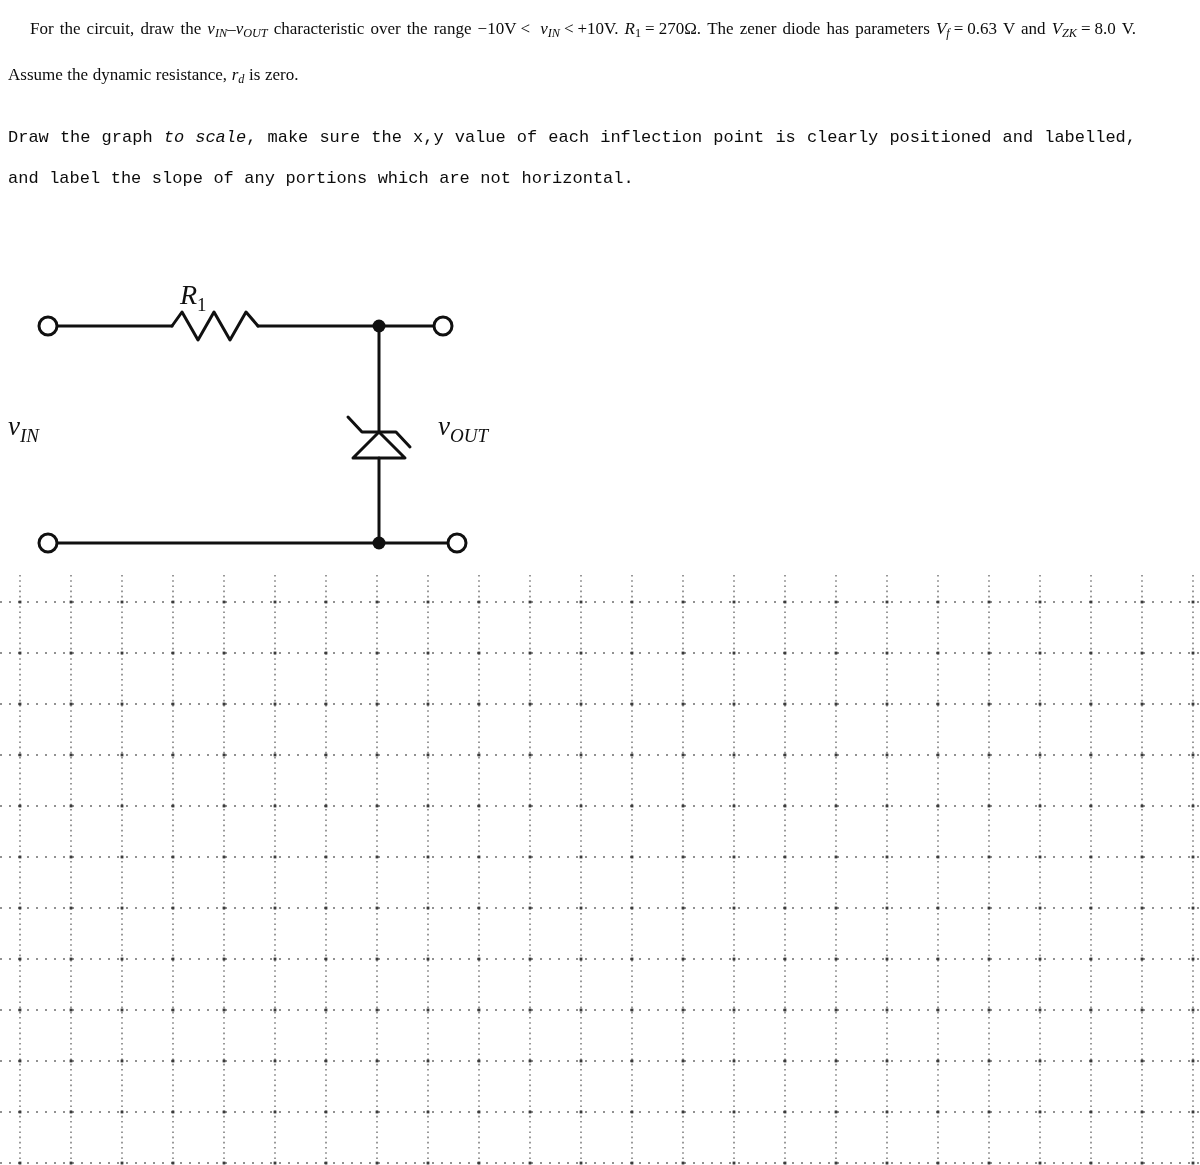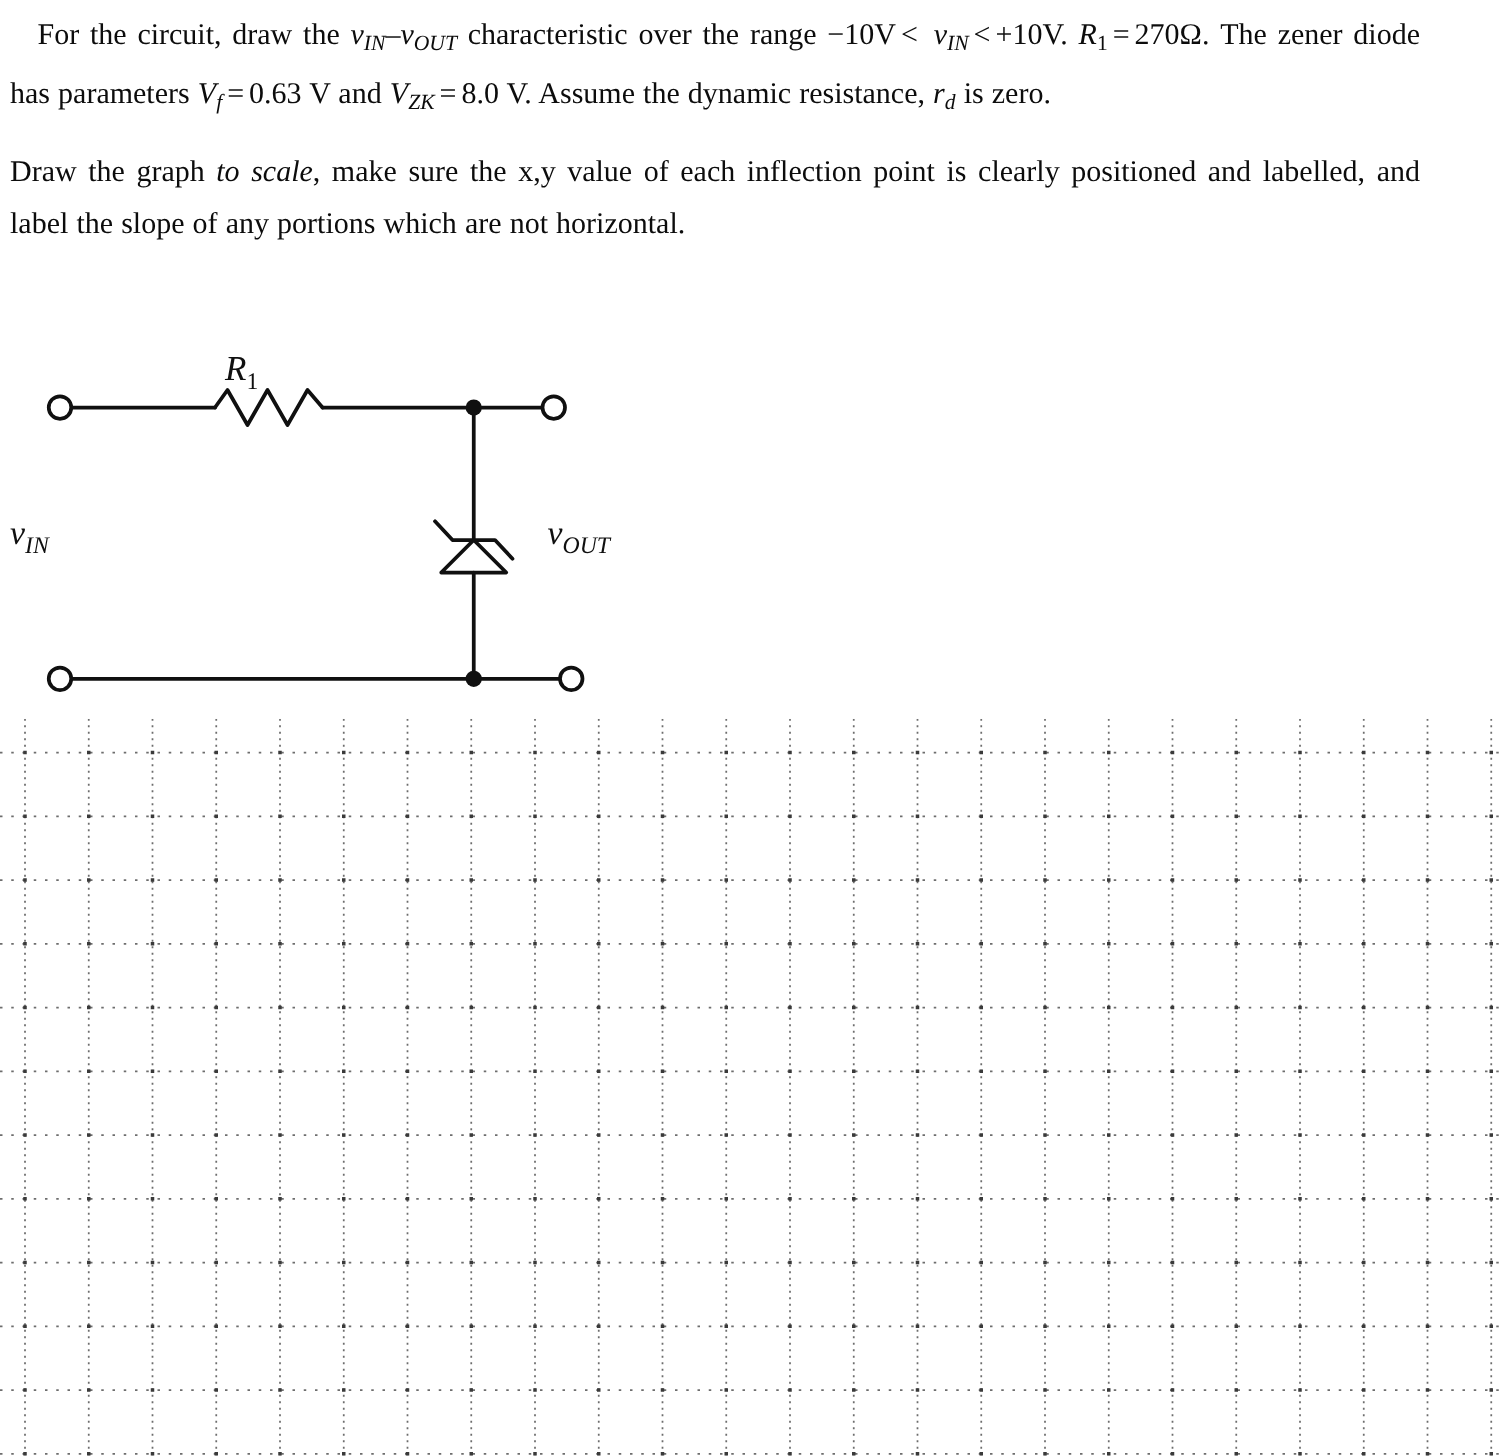--- a/index.html
+++ b/index.html
@@ -18,29 +18,29 @@
   }
 
   
   #problem-text {
     position: absolute;
     left: 8px;
     top: 8px;
     width: 1128px;
   }
   .para {
-    font-size: 24px;
+    font-size: 17px;
     line-height: 41px;
     text-align: justify;
     text-justify: inter-word;
     margin: 0 0 6px 0;
     word-spacing: 0.02em;
   }
   .para.p1 { text-indent: 22px; }
-  .para.p2 { margin-top: 16px; }
+  .para.p2 { margin-top: 16px; font-family: Liberation Mono, monospace; }
 
   .mi   { font-style: italic; }
   .sub  { font-size: 0.72em; vertical-align: -0.28em; font-style: italic; }
   .subup{ font-size: 0.72em; vertical-align: -0.28em; font-style: normal; }
   .op   { margin: 0 4px; }
   .nb   { white-space: nowrap; }
   .italbold { font-style: italic; }
 
   
   #circuit {

